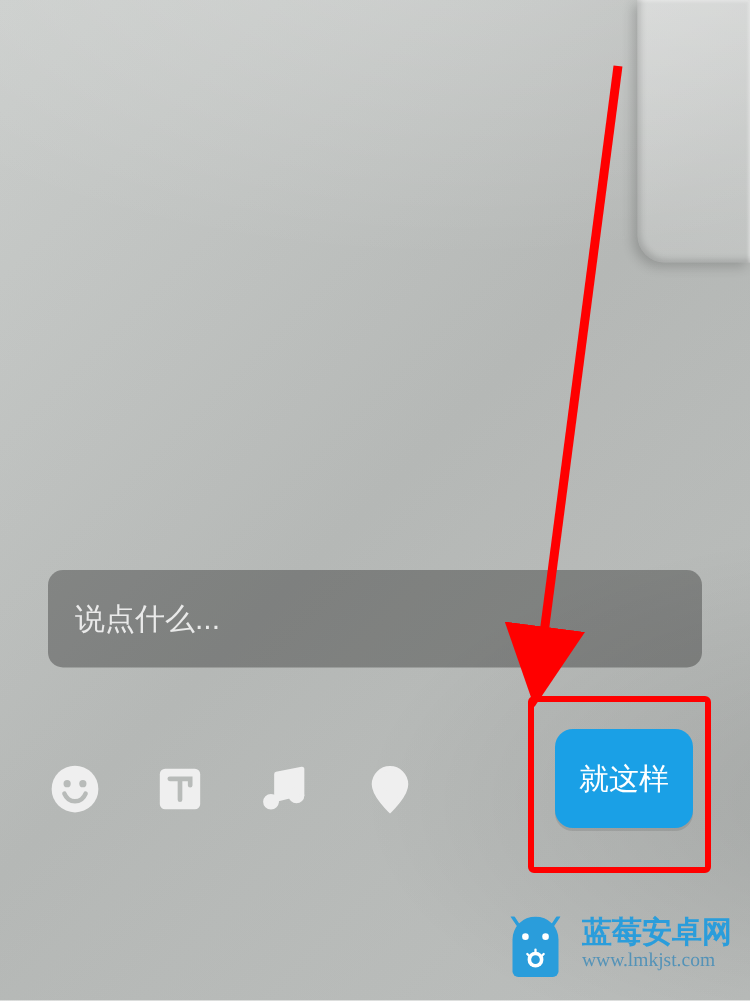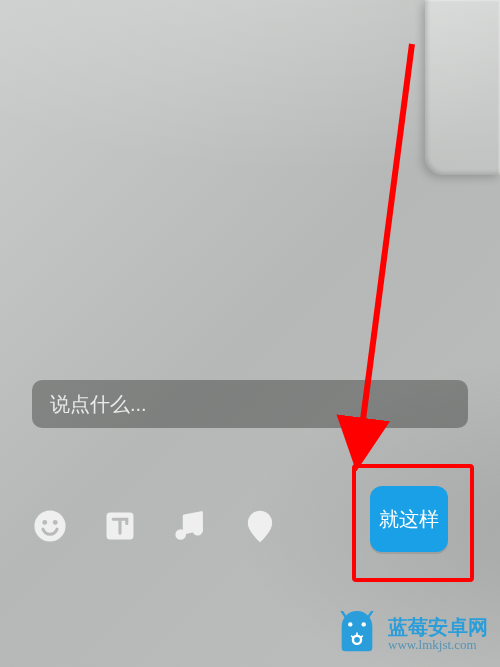--- a/index.html
+++ b/index.html
@@ -20,44 +20,44 @@
         linear-gradient(135deg, rgba(255,255,255,.05), rgba(0,0,0,.05));
     }
     .trackpad-hint {
       position:absolute; top:0; right:0; width:75px; height:175px;
       border-bottom-left-radius:18px;
       background: linear-gradient(180deg, rgba(255,255,255,.35), rgba(255,255,255,.15));
       box-shadow: -3px 3px 8px rgba(0,0,0,.18), inset 2px -2px 4px rgba(0,0,0,.15), inset -1px 1px 2px rgba(255,255,255,.5);
     }
     .input-bar {
       position:absolute; left:32px; right:32px; top:380px;
-      height:48px; border-radius:10px;
+      height:65px; border-radius:10px;
       background: rgba(0,0,0,.30);
       display:flex; align-items:center; padding:0 18px;
     }
     .input-bar .ph { color: rgba(255,255,255,.92); font-size:20px; opacity:.9; }
     .toolbar {
       position:absolute; left:32px; right:32px; top:490px; height:72px;
       display:flex; align-items:center; gap:34px;
     }
     .tool-icon { width:36px; height:36px; display:flex; align-items:center; justify-content:center; color:#f0f0f0; }
     .tool-icon svg { width:34px; height:34px; fill:#efefef; }
     .highlight-box {
       position:absolute; top:464px; left:352px; width:122px; height:118px;
       border:4px solid #ff0000; border-radius:4px; pointer-events:none;
     }
     .submit-btn {
-      position:absolute; top:486px; left:370px; width:78px; height:66px;
+      position:absolute; top:486px; left:370px; width:92px; height:66px;
       background:#1aa0e6; border-radius:12px; display:flex; align-items:center; justify-content:center;
       color:#fff; font-size:20px; box-shadow:0 2px 0 rgba(0,0,0,.1);
       cursor:pointer;
     }
     .arrow-svg { position:absolute; top:40px; left:180px; width:260px; height:450px; pointer-events:none; }
     .watermark {
-      position:absolute; right:12px; bottom:10px; display:flex; align-items:center; gap:8px;
+      position:absolute; right:12px; bottom:10px; display:flex; gap:8px;
       pointer-events:none;
     }
     .wm-badge { width:46px; height:46px; }
     .wm-text { display:flex; flex-direction:column; line-height:1.1; }
     .wm-text .line1 { font-size:20px; font-weight:600; color:#2a9ddb; }
     .wm-text .line2 { font-size:13px; color:#4a8fb8; opacity:.9;font-family:Liberation Serif, serif; }
   </style>
 </head>
 <body>
 

